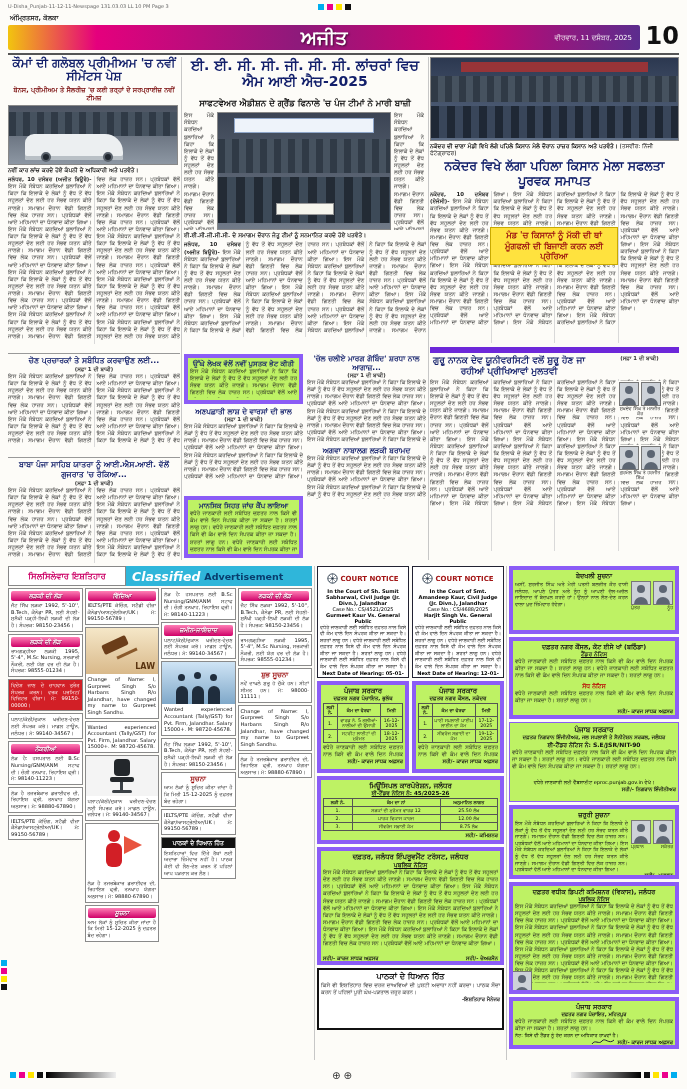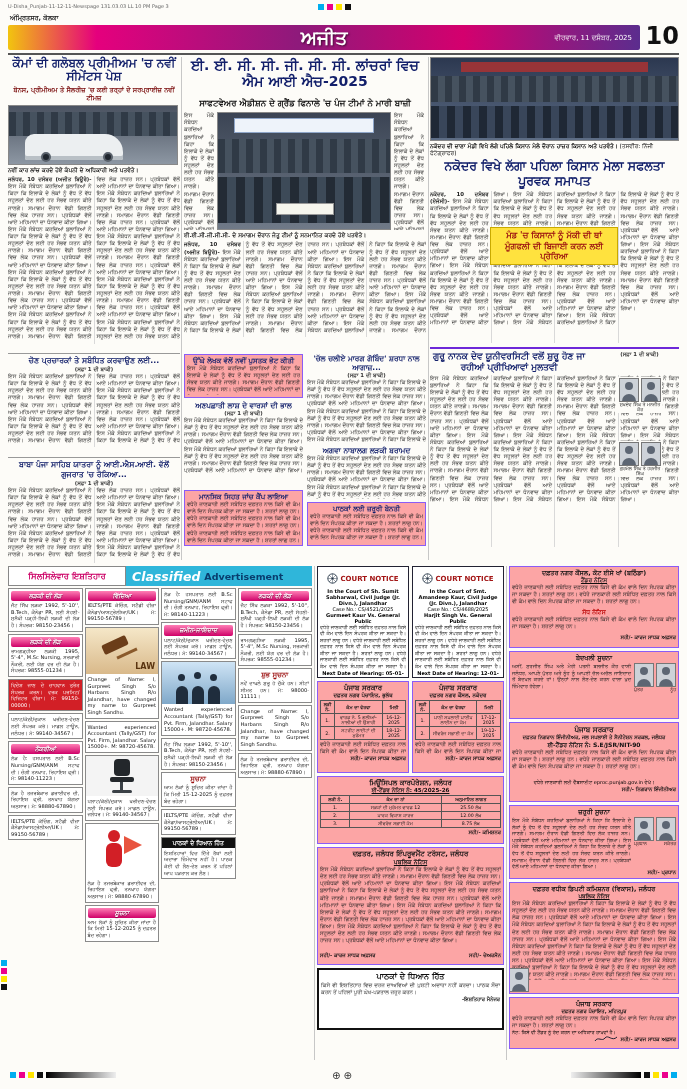--- a/index.html
+++ b/index.html
@@ -10,21 +10,21 @@
 .vr{position:absolute;width:1px;background:#c7c7c7}
 .hr{position:absolute;background:#555}
 .j{font-size:5.4px;line-height:1.32;text-align:justify;color:#1c1c1c;word-break:break-word}
 .c2{column-count:2;column-gap:5px;column-rule:1px solid #d9d9d9}
 .c4{column-count:4;column-gap:5px;column-rule:1px solid #d9d9d9}
 .hl{font-weight:bold;color:#13206b;text-align:center}
 .sub{font-weight:bold;color:#7a0c0c;text-align:center}
 .dl{font-weight:bold}
 .cap{font-size:5.8px;font-weight:bold;color:#111;line-height:1.25}
 .tag{font-size:5.4px;font-weight:bold;text-align:center;color:#333}
-.box{border:1px solid #8b5cf6;padding:2px;background:#fca5a5}
+.box{border:4px solid #8b5cf6;padding:2px;background:#bef264}
 .noteT{font-weight:bold;text-align:center;color:#101010}
 .sig{font-weight:bold;text-align:right;font-size:5.2px;color:#101010}
 table.nt{width:100%;border-collapse:collapse;font-size:4.7px;margin:1px 0}
 table.nt td,table.nt th{border:0.5px solid #555;padding:1px;text-align:center;color:#111}
 .photo{position:relative;overflow:hidden;border:1px solid #888}
 .crowd{position:absolute;left:0;right:0;background:repeating-linear-gradient(90deg,#303a46 0 7px,#46525f 7px 14px)}
 .car{position:absolute;bottom:4px;left:16px;width:98px;height:26px;background:#eceff1;border-radius:9px 18px 2px 2px;box-shadow:inset 0 -4px 0 #b9c0c6}
 .wheel{position:absolute;bottom:2px;width:10px;height:10px;border-radius:50%;background:#20262e;border:2px solid #5a626c}
 .pp{width:20px;height:24px;background:#cdd2d8;border:1px solid #777;position:relative;overflow:hidden;flex:none}
 .pp::before{content:"";position:absolute;top:3px;left:50%;transform:translateX(-50%);width:8px;height:8px;border-radius:50%;background:#5d6673}
@@ -151,24 +151,20 @@
     <div style="width:119px">
       <div>
         <div class="hl" style="font-size:7.4px">'ਚੱਲ ਚਲੀਏ ਮਾਰਗ ਗੋਬਿੰਦ' ਸ਼ਰਧਾ ਨਾਲ ਆਗਾਜ਼...</div>
         <div class="tag">(ਸਫ਼ਾ 1 ਦੀ ਬਾਕੀ)</div>
         <div class="j ofh" style="height:64px"><span>ਇਸ ਮੌਕੇ ਸੰਬੋਧਨ ਕਰਦਿਆਂ ਬੁਲਾਰਿਆਂ ਨੇ ਕਿਹਾ ਕਿ ਇਲਾਕੇ ਦੇ ਲੋਕਾਂ ਨੂੰ ਵੱਧ ਤੋਂ ਵੱਧ ਸਹੂਲਤਾਂ ਦੇਣ ਲਈ ਹਰ ਸੰਭਵ ਯਤਨ ਕੀਤੇ ਜਾਣਗੇ। ਸਮਾਗਮ ਦੌਰਾਨ ਵੱਡੀ ਗਿਣਤੀ ਵਿਚ ਲੋਕ ਹਾਜ਼ਰ ਸਨ। ਪ੍ਰਬੰਧਕਾਂ ਵੱਲੋਂ ਆਏ ਮਹਿਮਾਨਾਂ ਦਾ ਧੰਨਵਾਦ ਕੀਤਾ ਗਿਆ। ਇਸ ਮੌਕੇ ਸੰਬੋਧਨ ਕਰਦਿਆਂ ਬੁਲਾਰਿਆਂ ਨੇ ਕਿਹਾ ਕਿ ਇਲਾਕੇ ਦੇ ਲੋਕਾਂ ਨੂੰ ਵੱਧ ਤੋਂ ਵੱਧ ਸਹੂਲਤਾਂ ਦੇਣ ਲਈ ਹਰ ਸੰਭਵ ਯਤਨ ਕੀਤੇ ਜਾਣਗੇ। ਸਮਾਗਮ ਦੌਰਾਨ ਵੱਡੀ ਗਿਣਤੀ ਵਿਚ ਲੋਕ ਹਾਜ਼ਰ ਸਨ। ਪ੍ਰਬੰਧਕਾਂ ਵੱਲੋਂ ਆਏ ਮਹਿਮਾਨਾਂ ਦਾ ਧੰਨਵਾਦ ਕੀਤਾ ਗਿਆ। ਇਸ ਮੌਕੇ ਸੰਬੋਧਨ ਕਰਦਿਆਂ ਬੁਲਾਰਿਆਂ ਨੇ ਕਿਹਾ ਕਿ ਇਲਾਕੇ ਦੇ ਲੋਕਾਂ ਨੂੰ ਵੱਧ ਤੋਂ ਵੱਧ ਸਹੂਲਤਾਂ ਦੇਣ ਲਈ ਹਰ ਸੰਭਵ ਯਤਨ ਕੀਤੇ ਜਾਣਗੇ। ਸਮਾਗਮ ਦੌਰਾਨ ਵੱਡੀ ਗਿਣਤੀ ਵਿਚ ਲੋਕ ਹਾਜ਼ਰ ਸਨ। ਪ੍ਰਬੰਧਕਾਂ ਵੱਲੋਂ ਆਏ ਮਹਿਮਾਨਾਂ ਦਾ ਧੰਨਵਾਦ ਕੀਤਾ ਗਿਆ। </span></div>
       </div>
       <div>
         <div class="hl" style="font-size:7.4px;margin-top:3px">ਅਗਵਾ ਨਾਬਾਲਗ ਲੜਕੀ ਬਰਾਮਦ</div>
         <div class="j ofh" style="height:44px"><span>ਇਸ ਮੌਕੇ ਸੰਬੋਧਨ ਕਰਦਿਆਂ ਬੁਲਾਰਿਆਂ ਨੇ ਕਿਹਾ ਕਿ ਇਲਾਕੇ ਦੇ ਲੋਕਾਂ ਨੂੰ ਵੱਧ ਤੋਂ ਵੱਧ ਸਹੂਲਤਾਂ ਦੇਣ ਲਈ ਹਰ ਸੰਭਵ ਯਤਨ ਕੀਤੇ ਜਾਣਗੇ। ਸਮਾਗਮ ਦੌਰਾਨ ਵੱਡੀ ਗਿਣਤੀ ਵਿਚ ਲੋਕ ਹਾਜ਼ਰ ਸਨ। ਪ੍ਰਬੰਧਕਾਂ ਵੱਲੋਂ ਆਏ ਮਹਿਮਾਨਾਂ ਦਾ ਧੰਨਵਾਦ ਕੀਤਾ ਗਿਆ। ਇਸ ਮੌਕੇ ਸੰਬੋਧਨ ਕਰਦਿਆਂ ਬੁਲਾਰਿਆਂ ਨੇ ਕਿਹਾ ਕਿ ਇਲਾਕੇ ਦੇ ਲੋਕਾਂ ਨੂੰ ਵੱਧ ਤੋਂ ਵੱਧ ਸਹੂਲਤਾਂ ਦੇਣ ਲਈ ਹਰ ਸੰਭਵ ਯਤਨ ਕੀਤੇ ਜਾਣਗੇ। ਸਮਾਗਮ ਦੌਰਾਨ ਵੱਡੀ ਗਿਣਤੀ ਵਿਚ ਲੋਕ ਹਾਜ਼ਰ ਸਨ। ਪ੍ਰਬੰਧਕਾਂ ਵੱਲੋਂ ਆਏ ਮਹਿਮਾਨਾਂ ਦਾ ਧੰਨਵਾਦ ਕੀਤਾ ਗਿਆ। </span></div>
       </div>
-      <div class="box" style="margin-top:3px">
-        <div class="hl" style="font-size:7px">ਪਾਠਕਾਂ ਲਈ ਜ਼ਰੂਰੀ ਬੇਨਤੀ</div>
-        <div class="j ofh" style="height:30px"><span>ਵਧੇਰੇ ਜਾਣਕਾਰੀ ਲਈ ਸਬੰਧਿਤ ਦਫ਼ਤਰ ਨਾਲ ਕਿਸੇ ਵੀ ਕੰਮ ਵਾਲੇ ਦਿਨ ਸੰਪਰਕ ਕੀਤਾ ਜਾ ਸਕਦਾ ਹੈ। ਸ਼ਰਤਾਂ ਲਾਗੂ ਹਨ। ਵਧੇਰੇ ਜਾਣਕਾਰੀ ਲਈ ਸਬੰਧਿਤ ਦਫ਼ਤਰ ਨਾਲ ਕਿਸੇ ਵੀ ਕੰਮ ਵਾਲੇ ਦਿਨ ਸੰਪਰਕ ਕੀਤਾ ਜਾ ਸਕਦਾ ਹੈ। ਸ਼ਰਤਾਂ ਲਾਗੂ ਹਨ। </span></div>
-      </div>
     </div>
   </div>
 
   <div class="abs" style="left:430px;top:57px;width:249px">
     <div class="photo" style="width:249px;height:84px;background:linear-gradient(180deg,#2c3850,#5d6d85)">
       <div style="position:absolute;top:4px;left:30px;right:30px;height:10px;background:#a33;opacity:.85"></div>
       <div class="crowd" style="top:18px;height:26px"></div>
       <div class="crowd" style="top:48px;height:32px;background:repeating-linear-gradient(90deg,#1f2835 0 8px,#39465a 8px 16px)"></div>
     </div>
     <div style="font-size:5.8px;line-height:1.25;margin-top:2px">
@@ -178,21 +174,21 @@
     <div class="hl" style="font-size:12.5px;line-height:1.15;margin-top:2px">ਨਕੋਦਰ ਵਿਖੇ ਲੱਗਾ ਪਹਿਲਾ ਕਿਸਾਨ ਮੇਲਾ ਸਫਲਤਾ ਪੂਰਵਕ ਸਮਾਪਤ</div>
     <div style="position:relative;margin-top:3px">
       <div class="j c4 ofh" style="height:152px">
         <span class="dl">ਨਕੋਦਰ, 10 ਦਸੰਬਰ (ਏਜੰਸੀ)-</span>
         <span>ਇਸ ਮੌਕੇ ਸੰਬੋਧਨ ਕਰਦਿਆਂ ਬੁਲਾਰਿਆਂ ਨੇ ਕਿਹਾ ਕਿ ਇਲਾਕੇ ਦੇ ਲੋਕਾਂ ਨੂੰ ਵੱਧ ਤੋਂ ਵੱਧ ਸਹੂਲਤਾਂ ਦੇਣ ਲਈ ਹਰ ਸੰਭਵ ਯਤਨ ਕੀਤੇ ਜਾਣਗੇ। ਸਮਾਗਮ ਦੌਰਾਨ ਵੱਡੀ ਗਿਣਤੀ ਵਿਚ ਲੋਕ ਹਾਜ਼ਰ ਸਨ। ਪ੍ਰਬੰਧਕਾਂ ਵੱਲੋਂ ਆਏ ਮਹਿਮਾਨਾਂ ਦਾ ਧੰਨਵਾਦ ਕੀਤਾ ਗਿਆ। ਇਸ ਮੌਕੇ ਸੰਬੋਧਨ ਕਰਦਿਆਂ ਬੁਲਾਰਿਆਂ ਨੇ ਕਿਹਾ ਕਿ ਇਲਾਕੇ ਦੇ ਲੋਕਾਂ ਨੂੰ ਵੱਧ ਤੋਂ ਵੱਧ ਸਹੂਲਤਾਂ ਦੇਣ ਲਈ ਹਰ ਸੰਭਵ ਯਤਨ ਕੀਤੇ ਜਾਣਗੇ। ਸਮਾਗਮ ਦੌਰਾਨ ਵੱਡੀ ਗਿਣਤੀ ਵਿਚ ਲੋਕ ਹਾਜ਼ਰ ਸਨ। ਪ੍ਰਬੰਧਕਾਂ ਵੱਲੋਂ ਆਏ ਮਹਿਮਾਨਾਂ ਦਾ ਧੰਨਵਾਦ ਕੀਤਾ ਗਿਆ। ਇਸ ਮੌਕੇ ਸੰਬੋਧਨ ਕਰਦਿਆਂ ਬੁਲਾਰਿਆਂ ਨੇ ਕਿਹਾ ਕਿ ਇਲਾਕੇ ਦੇ ਲੋਕਾਂ ਨੂੰ ਵੱਧ ਤੋਂ ਵੱਧ ਸਹੂਲਤਾਂ ਦੇਣ ਲਈ ਹਰ ਸੰਭਵ ਯਤਨ ਕੀਤੇ ਜਾਣਗੇ। ਸਮਾਗਮ ਦੌਰਾਨ ਵੱਡੀ ਗਿਣਤੀ ਵਿਚ ਲੋਕ ਹਾਜ਼ਰ ਸਨ। ਪ੍ਰਬੰਧਕਾਂ ਵੱਲੋਂ ਆਏ ਮਹਿਮਾਨਾਂ ਦਾ ਧੰਨਵਾਦ ਕੀਤਾ ਗਿਆ। ਇਸ ਮੌਕੇ ਸੰਬੋਧਨ ਕਰਦਿਆਂ ਬੁਲਾਰਿਆਂ ਨੇ ਕਿਹਾ ਕਿ ਇਲਾਕੇ ਦੇ ਲੋਕਾਂ ਨੂੰ ਵੱਧ ਤੋਂ ਵੱਧ ਸਹੂਲਤਾਂ ਦੇਣ ਲਈ ਹਰ ਸੰਭਵ ਯਤਨ ਕੀਤੇ ਜਾਣਗੇ। ਸਮਾਗਮ ਦੌਰਾਨ ਵੱਡੀ ਗਿਣਤੀ ਵਿਚ ਲੋਕ ਹਾਜ਼ਰ ਸਨ। ਪ੍ਰਬੰਧਕਾਂ ਵੱਲੋਂ ਆਏ ਮਹਿਮਾਨਾਂ ਦਾ ਧੰਨਵਾਦ ਕੀਤਾ ਗਿਆ। ਇਸ ਮੌਕੇ ਸੰਬੋਧਨ ਕਰਦਿਆਂ ਬੁਲਾਰਿਆਂ ਨੇ ਕਿਹਾ ਕਿ ਇਲਾਕੇ ਦੇ ਲੋਕਾਂ ਨੂੰ ਵੱਧ ਤੋਂ ਵੱਧ ਸਹੂਲਤਾਂ ਦੇਣ ਲਈ ਹਰ ਸੰਭਵ ਯਤਨ ਕੀਤੇ ਜਾਣਗੇ। ਸਮਾਗਮ ਦੌਰਾਨ ਵੱਡੀ ਗਿਣਤੀ ਵਿਚ ਲੋਕ ਹਾਜ਼ਰ ਸਨ। ਪ੍ਰਬੰਧਕਾਂ ਵੱਲੋਂ ਆਏ ਮਹਿਮਾਨਾਂ ਦਾ ਧੰਨਵਾਦ ਕੀਤਾ ਗਿਆ। ਇਸ ਮੌਕੇ ਸੰਬੋਧਨ ਕਰਦਿਆਂ ਬੁਲਾਰਿਆਂ ਨੇ ਕਿਹਾ ਕਿ ਇਲਾਕੇ ਦੇ ਲੋਕਾਂ ਨੂੰ ਵੱਧ ਤੋਂ ਵੱਧ ਸਹੂਲਤਾਂ ਦੇਣ ਲਈ ਹਰ ਸੰਭਵ ਯਤਨ ਕੀਤੇ ਜਾਣਗੇ। ਸਮਾਗਮ ਦੌਰਾਨ ਵੱਡੀ ਗਿਣਤੀ ਵਿਚ ਲੋਕ ਹਾਜ਼ਰ ਸਨ। ਪ੍ਰਬੰਧਕਾਂ ਵੱਲੋਂ ਆਏ ਮਹਿਮਾਨਾਂ ਦਾ ਧੰਨਵਾਦ ਕੀਤਾ ਗਿਆ। ਇਸ ਮੌਕੇ ਸੰਬੋਧਨ ਕਰਦਿਆਂ ਬੁਲਾਰਿਆਂ ਨੇ ਕਿਹਾ ਕਿ ਇਲਾਕੇ ਦੇ ਲੋਕਾਂ ਨੂੰ ਵੱਧ ਤੋਂ ਵੱਧ ਸਹੂਲਤਾਂ ਦੇਣ ਲਈ ਹਰ ਸੰਭਵ ਯਤਨ ਕੀਤੇ ਜਾਣਗੇ। ਸਮਾਗਮ ਦੌਰਾਨ ਵੱਡੀ ਗਿਣਤੀ ਵਿਚ ਲੋਕ ਹਾਜ਼ਰ ਸਨ। ਪ੍ਰਬੰਧਕਾਂ ਵੱਲੋਂ ਆਏ ਮਹਿਮਾਨਾਂ ਦਾ ਧੰਨਵਾਦ ਕੀਤਾ ਗਿਆ। ਇਸ ਮੌਕੇ ਸੰਬੋਧਨ ਕਰਦਿਆਂ ਬੁਲਾਰਿਆਂ ਨੇ ਕਿਹਾ ਕਿ ਇਲਾਕੇ ਦੇ ਲੋਕਾਂ ਨੂੰ ਵੱਧ ਤੋਂ ਵੱਧ ਸਹੂਲਤਾਂ ਦੇਣ ਲਈ ਹਰ ਸੰਭਵ ਯਤਨ ਕੀਤੇ ਜਾਣਗੇ। ਸਮਾਗਮ ਦੌਰਾਨ ਵੱਡੀ ਗਿਣਤੀ ਵਿਚ ਲੋਕ ਹਾਜ਼ਰ ਸਨ। ਪ੍ਰਬੰਧਕਾਂ ਵੱਲੋਂ ਆਏ ਮਹਿਮਾਨਾਂ ਦਾ ਧੰਨਵਾਦ ਕੀਤਾ ਗਿਆ। </span>
       </div>
       <div class="ybox abs" style="left:60px;top:36px;width:128px">
         <div class="ytitle" style="font-size:8.4px;line-height:1.25">ਮੰਡ 'ਚ ਕਿਸਾਨਾਂ ਨੂੰ ਮੱਕੀ ਦੀ ਥਾਂ ਮੂੰਗਫਲੀ ਦੀ ਬਿਜਾਈ ਕਰਨ ਲਈ ਪ੍ਰੇਰਿਆ</div>
       </div>
     </div>
-    <div style="display:flex;gap:12px;margin-top:4px;border-top:2px solid #6d28d9;padding-top:2px">
+    <div style="display:flex;gap:12px;margin-top:4px;border-top:6px solid #6d28d9;padding-top:2px">
       <div class="hl" style="width:158px;font-size:9px;line-height:1.2">ਗੁਰੂ ਨਾਨਕ ਦੇਵ ਯੂਨੀਵਰਸਿਟੀ ਵਲੋਂ ਸ਼ੁਰੂ ਹੋਣ ਜਾ ਰਹੀਆਂ ਪ੍ਰੀਖਿਆਵਾਂ ਮੁਲਤਵੀ</div>
       <div style="flex:1">
         <div class="tag">(ਸਫ਼ਾ 1 ਦੀ ਬਾਕੀ)</div>
       </div>
     </div>
     <div style="position:relative;margin-top:2px">
       <div class="j c4 ofh" style="height:172px"><span>ਇਸ ਮੌਕੇ ਸੰਬੋਧਨ ਕਰਦਿਆਂ ਬੁਲਾਰਿਆਂ ਨੇ ਕਿਹਾ ਕਿ ਇਲਾਕੇ ਦੇ ਲੋਕਾਂ ਨੂੰ ਵੱਧ ਤੋਂ ਵੱਧ ਸਹੂਲਤਾਂ ਦੇਣ ਲਈ ਹਰ ਸੰਭਵ ਯਤਨ ਕੀਤੇ ਜਾਣਗੇ। ਸਮਾਗਮ ਦੌਰਾਨ ਵੱਡੀ ਗਿਣਤੀ ਵਿਚ ਲੋਕ ਹਾਜ਼ਰ ਸਨ। ਪ੍ਰਬੰਧਕਾਂ ਵੱਲੋਂ ਆਏ ਮਹਿਮਾਨਾਂ ਦਾ ਧੰਨਵਾਦ ਕੀਤਾ ਗਿਆ। ਇਸ ਮੌਕੇ ਸੰਬੋਧਨ ਕਰਦਿਆਂ ਬੁਲਾਰਿਆਂ ਨੇ ਕਿਹਾ ਕਿ ਇਲਾਕੇ ਦੇ ਲੋਕਾਂ ਨੂੰ ਵੱਧ ਤੋਂ ਵੱਧ ਸਹੂਲਤਾਂ ਦੇਣ ਲਈ ਹਰ ਸੰਭਵ ਯਤਨ ਕੀਤੇ ਜਾਣਗੇ। ਸਮਾਗਮ ਦੌਰਾਨ ਵੱਡੀ ਗਿਣਤੀ ਵਿਚ ਲੋਕ ਹਾਜ਼ਰ ਸਨ। ਪ੍ਰਬੰਧਕਾਂ ਵੱਲੋਂ ਆਏ ਮਹਿਮਾਨਾਂ ਦਾ ਧੰਨਵਾਦ ਕੀਤਾ ਗਿਆ। ਇਸ ਮੌਕੇ ਸੰਬੋਧਨ ਕਰਦਿਆਂ ਬੁਲਾਰਿਆਂ ਨੇ ਕਿਹਾ ਕਿ ਇਲਾਕੇ ਦੇ ਲੋਕਾਂ ਨੂੰ ਵੱਧ ਤੋਂ ਵੱਧ ਸਹੂਲਤਾਂ ਦੇਣ ਲਈ ਹਰ ਸੰਭਵ ਯਤਨ ਕੀਤੇ ਜਾਣਗੇ। ਸਮਾਗਮ ਦੌਰਾਨ ਵੱਡੀ ਗਿਣਤੀ ਵਿਚ ਲੋਕ ਹਾਜ਼ਰ ਸਨ। ਪ੍ਰਬੰਧਕਾਂ ਵੱਲੋਂ ਆਏ ਮਹਿਮਾਨਾਂ ਦਾ ਧੰਨਵਾਦ ਕੀਤਾ ਗਿਆ। ਇਸ ਮੌਕੇ ਸੰਬੋਧਨ ਕਰਦਿਆਂ ਬੁਲਾਰਿਆਂ ਨੇ ਕਿਹਾ ਕਿ ਇਲਾਕੇ ਦੇ ਲੋਕਾਂ ਨੂੰ ਵੱਧ ਤੋਂ ਵੱਧ ਸਹੂਲਤਾਂ ਦੇਣ ਲਈ ਹਰ ਸੰਭਵ ਯਤਨ ਕੀਤੇ ਜਾਣਗੇ। ਸਮਾਗਮ ਦੌਰਾਨ ਵੱਡੀ ਗਿਣਤੀ ਵਿਚ ਲੋਕ ਹਾਜ਼ਰ ਸਨ। ਪ੍ਰਬੰਧਕਾਂ ਵੱਲੋਂ ਆਏ ਮਹਿਮਾਨਾਂ ਦਾ ਧੰਨਵਾਦ ਕੀਤਾ ਗਿਆ। ਇਸ ਮੌਕੇ ਸੰਬੋਧਨ ਕਰਦਿਆਂ ਬੁਲਾਰਿਆਂ ਨੇ ਕਿਹਾ ਕਿ ਇਲਾਕੇ ਦੇ ਲੋਕਾਂ ਨੂੰ ਵੱਧ ਤੋਂ ਵੱਧ ਸਹੂਲਤਾਂ ਦੇਣ ਲਈ ਹਰ ਸੰਭਵ ਯਤਨ ਕੀਤੇ ਜਾਣਗੇ। ਸਮਾਗਮ ਦੌਰਾਨ ਵੱਡੀ ਗਿਣਤੀ ਵਿਚ ਲੋਕ ਹਾਜ਼ਰ ਸਨ। ਪ੍ਰਬੰਧਕਾਂ ਵੱਲੋਂ ਆਏ ਮਹਿਮਾਨਾਂ ਦਾ ਧੰਨਵਾਦ ਕੀਤਾ ਗਿਆ। ਇਸ ਮੌਕੇ ਸੰਬੋਧਨ ਕਰਦਿਆਂ ਬੁਲਾਰਿਆਂ ਨੇ ਕਿਹਾ ਕਿ ਇਲਾਕੇ ਦੇ ਲੋਕਾਂ ਨੂੰ ਵੱਧ ਤੋਂ ਵੱਧ ਸਹੂਲਤਾਂ ਦੇਣ ਲਈ ਹਰ ਸੰਭਵ ਯਤਨ ਕੀਤੇ ਜਾਣਗੇ। ਸਮਾਗਮ ਦੌਰਾਨ ਵੱਡੀ ਗਿਣਤੀ ਵਿਚ ਲੋਕ ਹਾਜ਼ਰ ਸਨ। ਪ੍ਰਬੰਧਕਾਂ ਵੱਲੋਂ ਆਏ ਮਹਿਮਾਨਾਂ ਦਾ ਧੰਨਵਾਦ ਕੀਤਾ ਗਿਆ। ਇਸ ਮੌਕੇ ਸੰਬੋਧਨ ਕਰਦਿਆਂ ਬੁਲਾਰਿਆਂ ਨੇ ਕਿਹਾ ਕਿ ਇਲਾਕੇ ਦੇ ਲੋਕਾਂ ਨੂੰ ਵੱਧ ਤੋਂ ਵੱਧ ਸਹੂਲਤਾਂ ਦੇਣ ਲਈ ਹਰ ਸੰਭਵ ਯਤਨ ਕੀਤੇ ਜਾਣਗੇ। ਸਮਾਗਮ ਦੌਰਾਨ ਵੱਡੀ ਗਿਣਤੀ ਵਿਚ ਲੋਕ ਹਾਜ਼ਰ ਸਨ। ਪ੍ਰਬੰਧਕਾਂ ਵੱਲੋਂ ਆਏ ਮਹਿਮਾਨਾਂ ਦਾ ਧੰਨਵਾਦ ਕੀਤਾ ਗਿਆ। ਇਸ ਮੌਕੇ ਸੰਬੋਧਨ ਕਰਦਿਆਂ ਬੁਲਾਰਿਆਂ ਨੇ ਕਿਹਾ ਕਿ ਇਲਾਕੇ ਦੇ ਲੋਕਾਂ ਨੂੰ ਵੱਧ ਤੋਂ ਵੱਧ ਸਹੂਲਤਾਂ ਦੇਣ ਲਈ ਹਰ ਸੰਭਵ ਯਤਨ ਕੀਤੇ ਜਾਣਗੇ। ਸਮਾਗਮ ਦੌਰਾਨ ਵੱਡੀ ਗਿਣਤੀ ਵਿਚ ਲੋਕ ਹਾਜ਼ਰ ਸਨ। ਪ੍ਰਬੰਧਕਾਂ ਵੱਲੋਂ ਆਏ ਮਹਿਮਾਨਾਂ ਦਾ ਧੰਨਵਾਦ ਕੀਤਾ ਗਿਆ। </span></div>
       <div class="abs" style="left:188px;top:2px;background:#fdfcf8;padding:1px">
         <div style="display:flex;gap:2px">
             <div class="pp"></div>
@@ -456,46 +452,46 @@
 
     <div style="border:2px solid #111;padding:2px;height:62px;overflow:hidden;background:#fff">
       <div class="noteT" style="font-size:8px">ਪਾਠਕਾਂ ਦੇ ਧਿਆਨ ਹਿੱਤ</div>
       <div class="j" style="font-size:5.4px">ਕਿਸੇ ਵੀ ਇਸ਼ਤਿਹਾਰ ਵਿਚ ਦਰਜ ਦਾਅਵਿਆਂ ਦੀ ਪੁਸ਼ਟੀ ਅਦਾਰਾ ਨਹੀਂ ਕਰਦਾ। ਪਾਠਕ ਸੌਦਾ ਕਰਨ ਤੋਂ ਪਹਿਲਾਂ ਪੂਰੀ ਘੋਖ-ਪੜਤਾਲ ਜ਼ਰੂਰ ਕਰਨ।</div>
       <div class="sig">-ਇਸ਼ਤਿਹਾਰ ਮੈਨੇਜਰ</div>
     </div>
   </div>
 
   <div class="abs" style="left:509px;top:566px;width:170px;display:flex;flex-direction:column;gap:3px">
 
-    <div class="box ofh" style="height:82px">
-      <div class="noteT" style="font-size:6.4px">ਦਫ਼ਤਰ ਨਗਰ ਕੌਂਸਲ, ਕੋਟ ਈਸੇ ਖਾਂ (ਬਠਿੰਡਾ)</div>
-      <div class="noteT" style="font-size:5.8px;text-decoration:underline">ਟੈਂਡਰ ਨੋਟਿਸ</div>
-      <div class="j ofh" style="height:24px"><span>ਵਧੇਰੇ ਜਾਣਕਾਰੀ ਲਈ ਸਬੰਧਿਤ ਦਫ਼ਤਰ ਨਾਲ ਕਿਸੇ ਵੀ ਕੰਮ ਵਾਲੇ ਦਿਨ ਸੰਪਰਕ ਕੀਤਾ ਜਾ ਸਕਦਾ ਹੈ। ਸ਼ਰਤਾਂ ਲਾਗੂ ਹਨ। ਵਧੇਰੇ ਜਾਣਕਾਰੀ ਲਈ ਸਬੰਧਿਤ ਦਫ਼ਤਰ ਨਾਲ ਕਿਸੇ ਵੀ ਕੰਮ ਵਾਲੇ ਦਿਨ ਸੰਪਰਕ ਕੀਤਾ ਜਾ ਸਕਦਾ ਹੈ। ਸ਼ਰਤਾਂ ਲਾਗੂ ਹਨ। </span></div>
-      <div class="noteT" style="font-size:6px;color:#b00">ਸੋਧ ਨੋਟਿਸ</div>
-      <div class="j ofh" style="height:18px"><span>ਵਧੇਰੇ ਜਾਣਕਾਰੀ ਲਈ ਸਬੰਧਿਤ ਦਫ਼ਤਰ ਨਾਲ ਕਿਸੇ ਵੀ ਕੰਮ ਵਾਲੇ ਦਿਨ ਸੰਪਰਕ ਕੀਤਾ ਜਾ ਸਕਦਾ ਹੈ। ਸ਼ਰਤਾਂ ਲਾਗੂ ਹਨ। </span></div>
-      <div class="sig">ਸਹੀ/- ਕਾਰਜ ਸਾਧਕ ਅਫ਼ਸਰ</div>
-    </div>
-
     <div class="box ofh" style="height:68px">
       <div class="noteT" style="font-size:6.6px">ਬੇਦਖਲੀ ਸੂਚਨਾ</div>
       <div style="display:flex;gap:3px;margin-top:1px">
         <div class="j" style="flex:1;font-size:5px">ਅਸੀਂ, ਸੁਰਜੀਤ ਸਿੰਘ ਅਤੇ ਮੇਰੀ ਪਤਨੀ ਬਲਜੀਤ ਕੌਰ ਵਾਸੀ ਜਲੰਧਰ, ਆਪਣੇ ਪੁੱਤਰ ਅਤੇ ਨੂੰਹ ਨੂੰ ਆਪਣੀ ਚੱਲ-ਅਚੱਲ ਜਾਇਦਾਦ ਤੋਂ ਬੇਦਖਲ ਕਰਦੇ ਹਾਂ। ਉਨ੍ਹਾਂ ਨਾਲ ਲੈਣ-ਦੇਣ ਕਰਨ ਵਾਲਾ ਖੁਦ ਜ਼ਿੰਮੇਵਾਰ ਹੋਵੇਗਾ।</div>
         <div style="flex:none">
           <div style="display:flex;gap:2px">
               <div class="pp"></div>
               <div class="pp"></div>
             </div>
           <div style="display:flex;justify-content:space-between;font-size:4.6px;width:42px">
             <span>ਪੁੱਤਰ</span>
             <span>ਨੂੰਹ</span>
           </div>
         </div>
       </div>
     </div>
 
+    <div class="box ofh" style="height:82px">
+      <div class="noteT" style="font-size:6.4px">ਦਫ਼ਤਰ ਨਗਰ ਕੌਂਸਲ, ਕੋਟ ਈਸੇ ਖਾਂ (ਬਠਿੰਡਾ)</div>
+      <div class="noteT" style="font-size:5.8px;text-decoration:underline">ਟੈਂਡਰ ਨੋਟਿਸ</div>
+      <div class="j ofh" style="height:24px"><span>ਵਧੇਰੇ ਜਾਣਕਾਰੀ ਲਈ ਸਬੰਧਿਤ ਦਫ਼ਤਰ ਨਾਲ ਕਿਸੇ ਵੀ ਕੰਮ ਵਾਲੇ ਦਿਨ ਸੰਪਰਕ ਕੀਤਾ ਜਾ ਸਕਦਾ ਹੈ। ਸ਼ਰਤਾਂ ਲਾਗੂ ਹਨ। ਵਧੇਰੇ ਜਾਣਕਾਰੀ ਲਈ ਸਬੰਧਿਤ ਦਫ਼ਤਰ ਨਾਲ ਕਿਸੇ ਵੀ ਕੰਮ ਵਾਲੇ ਦਿਨ ਸੰਪਰਕ ਕੀਤਾ ਜਾ ਸਕਦਾ ਹੈ। ਸ਼ਰਤਾਂ ਲਾਗੂ ਹਨ। </span></div>
+      <div class="noteT" style="font-size:6px;color:#b00">ਸੋਧ ਨੋਟਿਸ</div>
+      <div class="j ofh" style="height:18px"><span>ਵਧੇਰੇ ਜਾਣਕਾਰੀ ਲਈ ਸਬੰਧਿਤ ਦਫ਼ਤਰ ਨਾਲ ਕਿਸੇ ਵੀ ਕੰਮ ਵਾਲੇ ਦਿਨ ਸੰਪਰਕ ਕੀਤਾ ਜਾ ਸਕਦਾ ਹੈ। ਸ਼ਰਤਾਂ ਲਾਗੂ ਹਨ। </span></div>
+      <div class="sig">ਸਹੀ/- ਕਾਰਜ ਸਾਧਕ ਅਫ਼ਸਰ</div>
+    </div>
+
     <div class="box ofh" style="height:80px;border-width:1.5px">
       <div class="noteT" style="font-size:7.2px">ਪੰਜਾਬ ਸਰਕਾਰ</div>
       <div class="noteT" style="font-size:5.2px">ਦਫ਼ਤਰ ਨਿਗਰਾਨ ਇੰਜੀਨੀਅਰ, ਜਲ ਸਪਲਾਈ ਤੇ ਸੈਨੀਟੇਸ਼ਨ ਸਰਕਲ, ਜਲੰਧਰ</div>
       <div class="noteT" style="font-size:6px">ਈ-ਟੈਂਡਰ ਨੋਟਿਸ ਨੰ: S.E/JSR/NIT-90</div>
       <div class="j ofh" style="height:30px"><span>ਵਧੇਰੇ ਜਾਣਕਾਰੀ ਲਈ ਸਬੰਧਿਤ ਦਫ਼ਤਰ ਨਾਲ ਕਿਸੇ ਵੀ ਕੰਮ ਵਾਲੇ ਦਿਨ ਸੰਪਰਕ ਕੀਤਾ ਜਾ ਸਕਦਾ ਹੈ। ਸ਼ਰਤਾਂ ਲਾਗੂ ਹਨ। ਵਧੇਰੇ ਜਾਣਕਾਰੀ ਲਈ ਸਬੰਧਿਤ ਦਫ਼ਤਰ ਨਾਲ ਕਿਸੇ ਵੀ ਕੰਮ ਵਾਲੇ ਦਿਨ ਸੰਪਰਕ ਕੀਤਾ ਜਾ ਸਕਦਾ ਹੈ। ਸ਼ਰਤਾਂ ਲਾਗੂ ਹਨ। </span></div>
       <div style="font-size:5px;text-align:center">ਵਧੇਰੇ ਜਾਣਕਾਰੀ ਲਈ ਵੈੱਬਸਾਈਟ eproc.punjab.gov.in ਵੇਖੋ।</div>
       <div class="sig">ਸਹੀ/- ਨਿਗਰਾਨ ਇੰਜੀਨੀਅਰ</div>
     </div>
 
     <div class="box ofh" style="height:74px">

